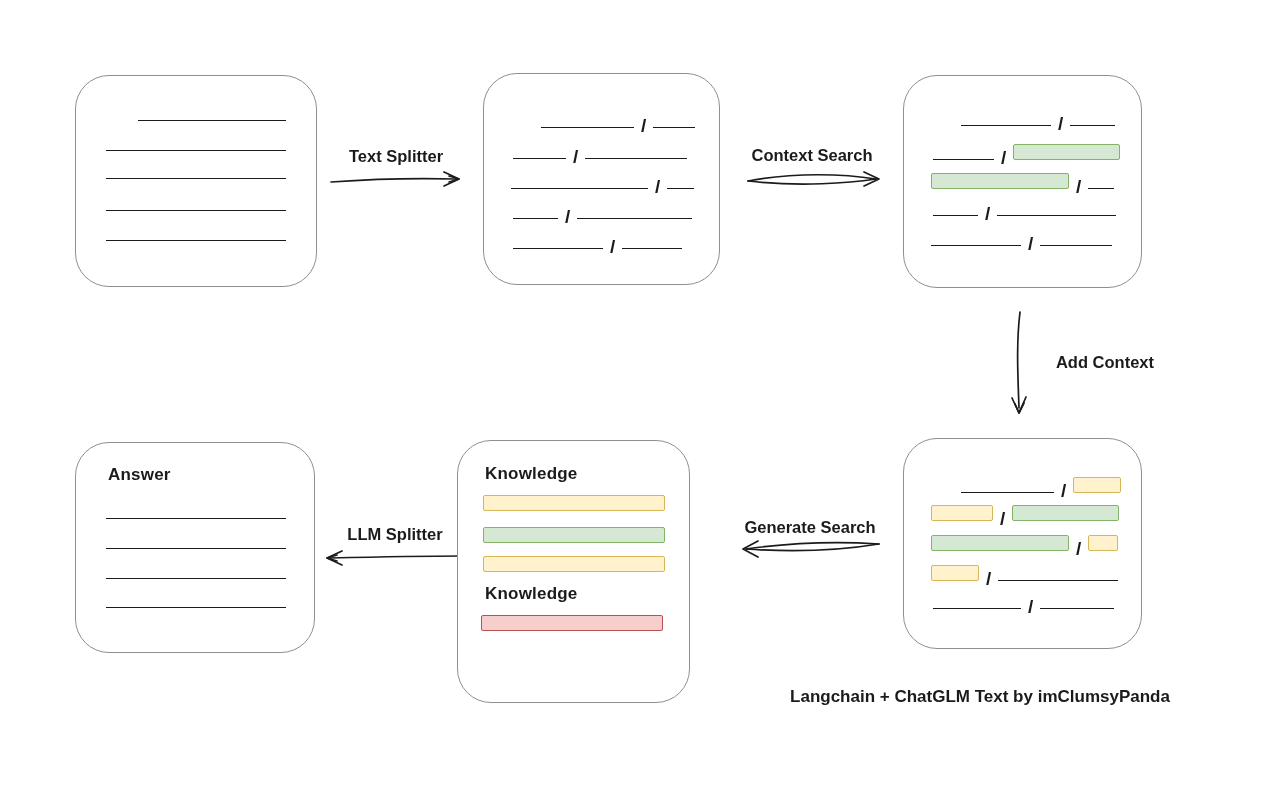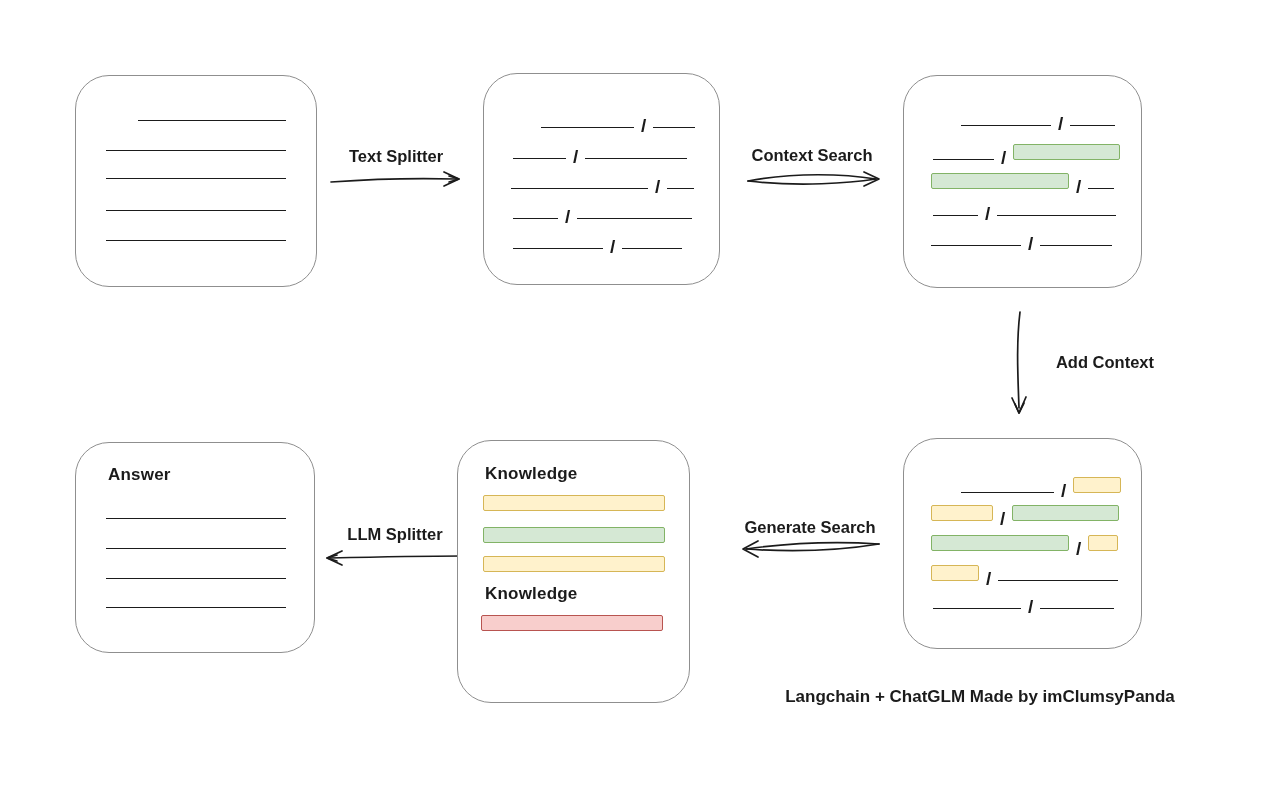--- a/index.html
+++ b/index.html
@@ -194,15 +194,15 @@
   <div class="arrow-label" style="left:330px;top:147px;width:132px">Text Splitter</div>
 
   <div class="arrow-label" style="left:742px;top:146px;width:140px">Context Search</div>
 
   <div class="arrow-label left-align" style="left:1034px;top:353px;width:120px">Add Context</div>
 
   <div class="arrow-label" style="left:735px;top:518px;width:150px">Generate Search</div>
 
   <div class="arrow-label" style="left:327px;top:525px;width:136px">LLM Splitter</div>
 
-  <div class="caption" style="left:772px;top:687px;width:416px">Langchain + ChatGLM Made by imClumsyPanda</div>
+  <div class="caption" style="left:772px;top:687px;width:416px">Langchain + ChatGLM Text by imClumsyPanda</div>
 
 </div>
 
 </body></html>

